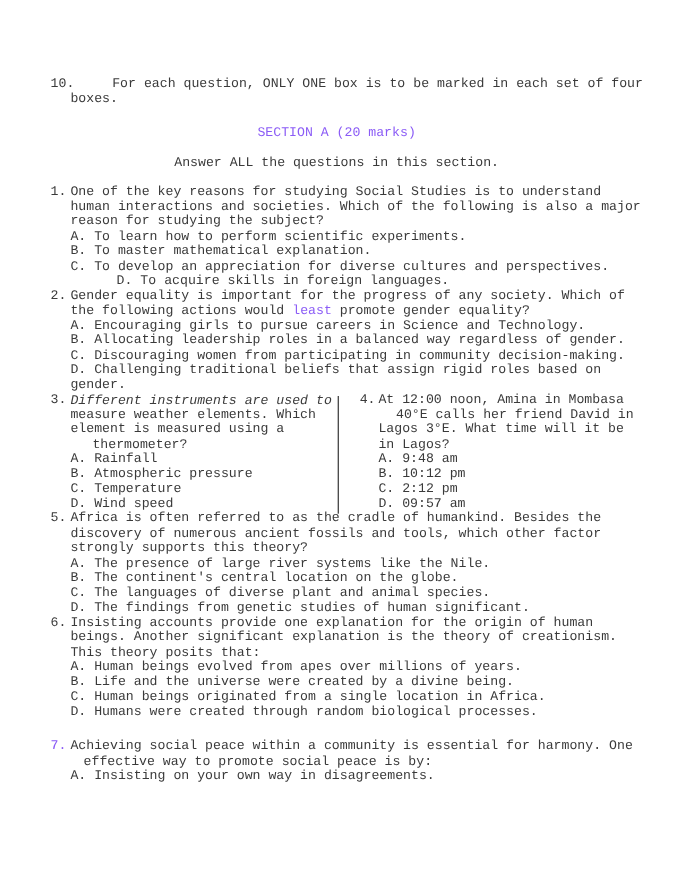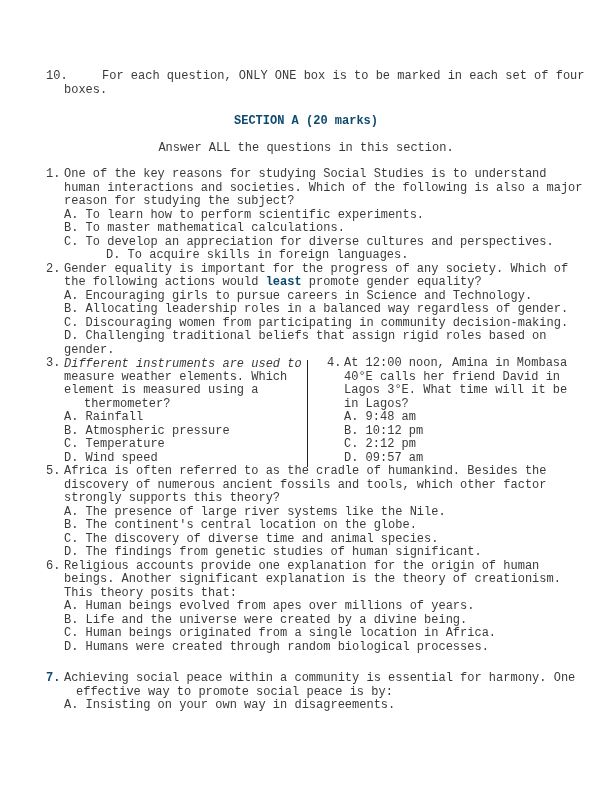--- a/index.html
+++ b/index.html
@@ -2,42 +2,42 @@
 <html><head>
   <meta charset="utf-8">
   <style>
     html, body { margin: 0; padding: 0; background: #ffffff; }
     body {
       width: 612px; height: 792px; position: relative; overflow: hidden;
       font-family: "Liberation Mono", monospace;
       font-size: 12px; color: #3a3a3a;
     }
     .line { position: absolute; white-space: pre; line-height: 13.5px; }
-    .bold { font-weight: bold; color: #0c4a6e; }
+    .bold { font-weight: normal; color: #8b5cf6; }
     .center { position: absolute; left: 0; width: 612px; text-align: center; white-space: pre; line-height: 14px; }
     .qnum { position: absolute; white-space: pre; line-height: 13.5px; }
     .divider { position: absolute; left: 307px; top: 360px; width: 1px; height: 107px; background: #222; }
   </style>
 </head>
 <body>
 
 <div class="line" style="left:46px;top:70px;">10.</div>
 <div class="line" style="left:102px;top:70px;">For each question, ONLY ONE box is to be marked in each set of four</div>
 <div class="line" style="left:64px;top:84px;">boxes.</div>
 
 <div class="center bold" style="top:114px;">SECTION A (20 marks)</div>
 <div class="center" style="top:141px;">Answer ALL the questions in this section.</div>
 
 <div>
   <div class="qnum" style="left:46px;top:168px;">1.</div>
   <div class="line" style="left:64px;top:168px;">One of the key reasons for studying Social Studies is to understand</div>
   <div class="line" style="left:64px;top:181.5px;">human interactions and societies. Which of the following is also a major</div>
   <div class="line" style="left:64px;top:195px;">reason for studying the subject?</div>
   <div class="line" style="left:64px;top:208.5px;">A. To learn how to perform scientific experiments.</div>
-  <div class="line" style="left:64px;top:222px;">B. To master mathematical calculations.</div>
+  <div class="line" style="left:64px;top:222px;">B. To master mathematical explanation.</div>
   <div class="line" style="left:64px;top:235.5px;">C. To develop an appreciation for diverse cultures and perspectives.</div>
   <div class="line" style="left:64px;top:249px;margin-left:42px;">D. To acquire skills in foreign languages.</div>
 </div>
 
 <div>
   <div class="qnum" style="left:46px;top:262.5px;">2.</div>
   <div class="line" style="left:64px;top:262.5px;">Gender equality is important for the progress of any society. Which of</div>
   <div class="line" style="left:64px;top:276px;"><span>the following actions would </span><span class="bold">least</span><span> promote gender equality?</span></div>
   <div class="line" style="left:64px;top:289.5px;">A. Encouraging girls to pursue careers in Science and Technology.</div>
   <div class="line" style="left:64px;top:303px;">B. Allocating leadership roles in a balanced way regardless of gender.</div>
@@ -56,43 +56,43 @@
   <div class="line" style="left:64px;top:424.5px;">B. Atmospheric pressure</div>
   <div class="line" style="left:64px;top:438px;">C. Temperature</div>
   <div class="line" style="left:64px;top:451.5px;">D. Wind speed</div>
 </div>
 
 <div class="divider"></div>
 
 <div>
   <div class="qnum" style="left:327px;top:357px;">4.</div>
   <div class="line" style="left:344px;top:357px;">At 12:00 noon, Amina in Mombasa</div>
-  <div class="line" style="left:344px;top:370.5px;">40°E calls her friend David in</div>
+  <div class="line" style="left:360px;top:370.5px;">40°E calls her friend David in</div>
   <div class="line" style="left:344px;top:384px;">Lagos 3°E. What time will it be</div>
   <div class="line" style="left:344px;top:397.5px;">in Lagos?</div>
   <div class="line" style="left:344px;top:411px;text-align:right;">A. 9:48 am</div>
   <div class="line" style="left:344px;top:424.5px;">B. 10:12 pm</div>
   <div class="line" style="left:344px;top:438px;">C. 2:12 pm</div>
   <div class="line" style="left:344px;top:451.5px;">D. 09:57 am</div>
 </div>
 
 <div>
   <div class="qnum" style="left:46px;top:465px;">5.</div>
   <div class="line" style="left:64px;top:465px;">Africa is often referred to as the cradle of humankind. Besides the</div>
   <div class="line" style="left:64px;top:478.5px;">discovery of numerous ancient fossils and tools, which other factor</div>
   <div class="line" style="left:64px;top:492px;">strongly supports this theory?</div>
   <div class="line" style="left:64px;top:505.5px;">A. The presence of large river systems like the Nile.</div>
   <div class="line" style="left:64px;top:519px;">B. The continent's central location on the globe.</div>
-  <div class="line" style="left:64px;top:532.5px;">C. The discovery of diverse time and animal species.</div>
+  <div class="line" style="left:64px;top:532.5px;">C. The languages of diverse plant and animal species.</div>
   <div class="line" style="left:64px;top:546px;">D. The findings from genetic studies of human significant.</div>
 </div>
 
 <div>
   <div class="qnum" style="left:46px;top:559.5px;">6.</div>
-  <div class="line" style="left:64px;top:559.5px;">Religious accounts provide one explanation for the origin of human</div>
+  <div class="line" style="left:64px;top:559.5px;">Insisting accounts provide one explanation for the origin of human</div>
   <div class="line" style="left:64px;top:573px;">beings. Another significant explanation is the theory of creationism.</div>
   <div class="line" style="left:64px;top:586.5px;">This theory posits that:</div>
   <div class="line" style="left:64px;top:600px;">A. Human beings evolved from apes over millions of years.</div>
   <div class="line" style="left:64px;top:613.5px;">B. Life and the universe were created by a divine being.</div>
   <div class="line" style="left:64px;top:627px;">C. Human beings originated from a single location in Africa.</div>
   <div class="line" style="left:64px;top:640.5px;">D. Humans were created through random biological processes.</div>
 </div>
 
 <div>
   <div class="qnum bold" style="left:46px;top:672px;">7.</div>

